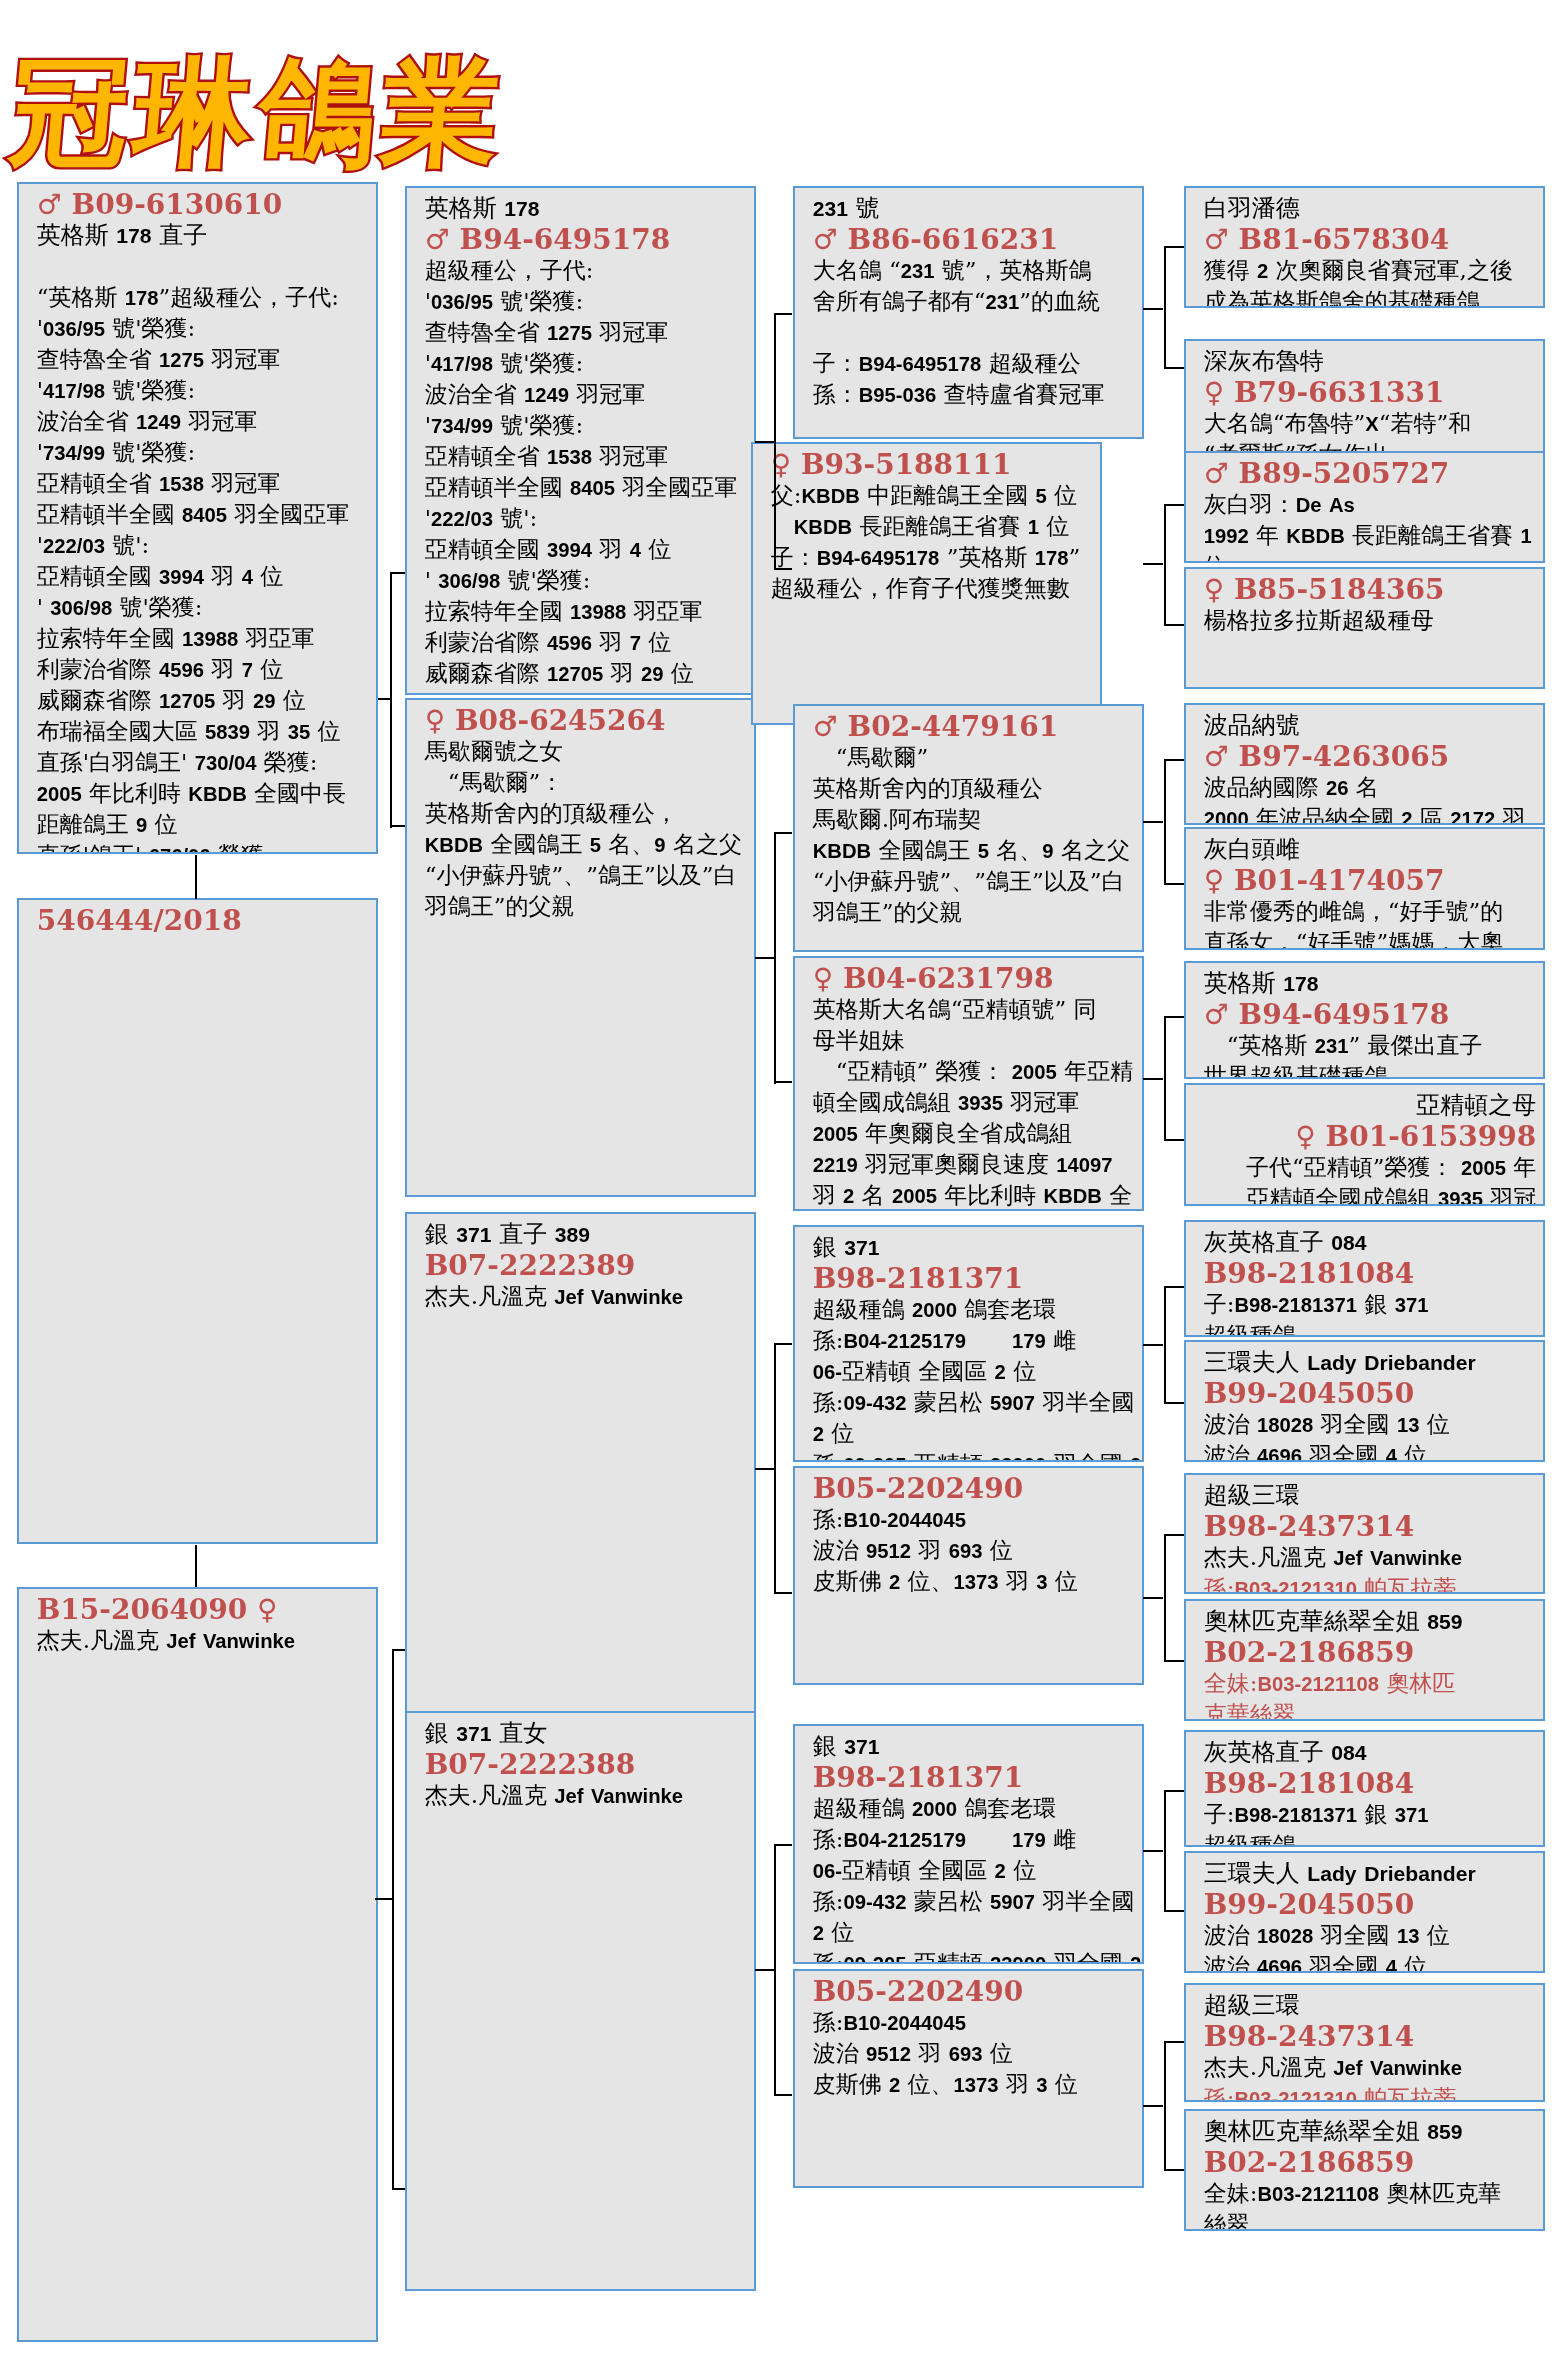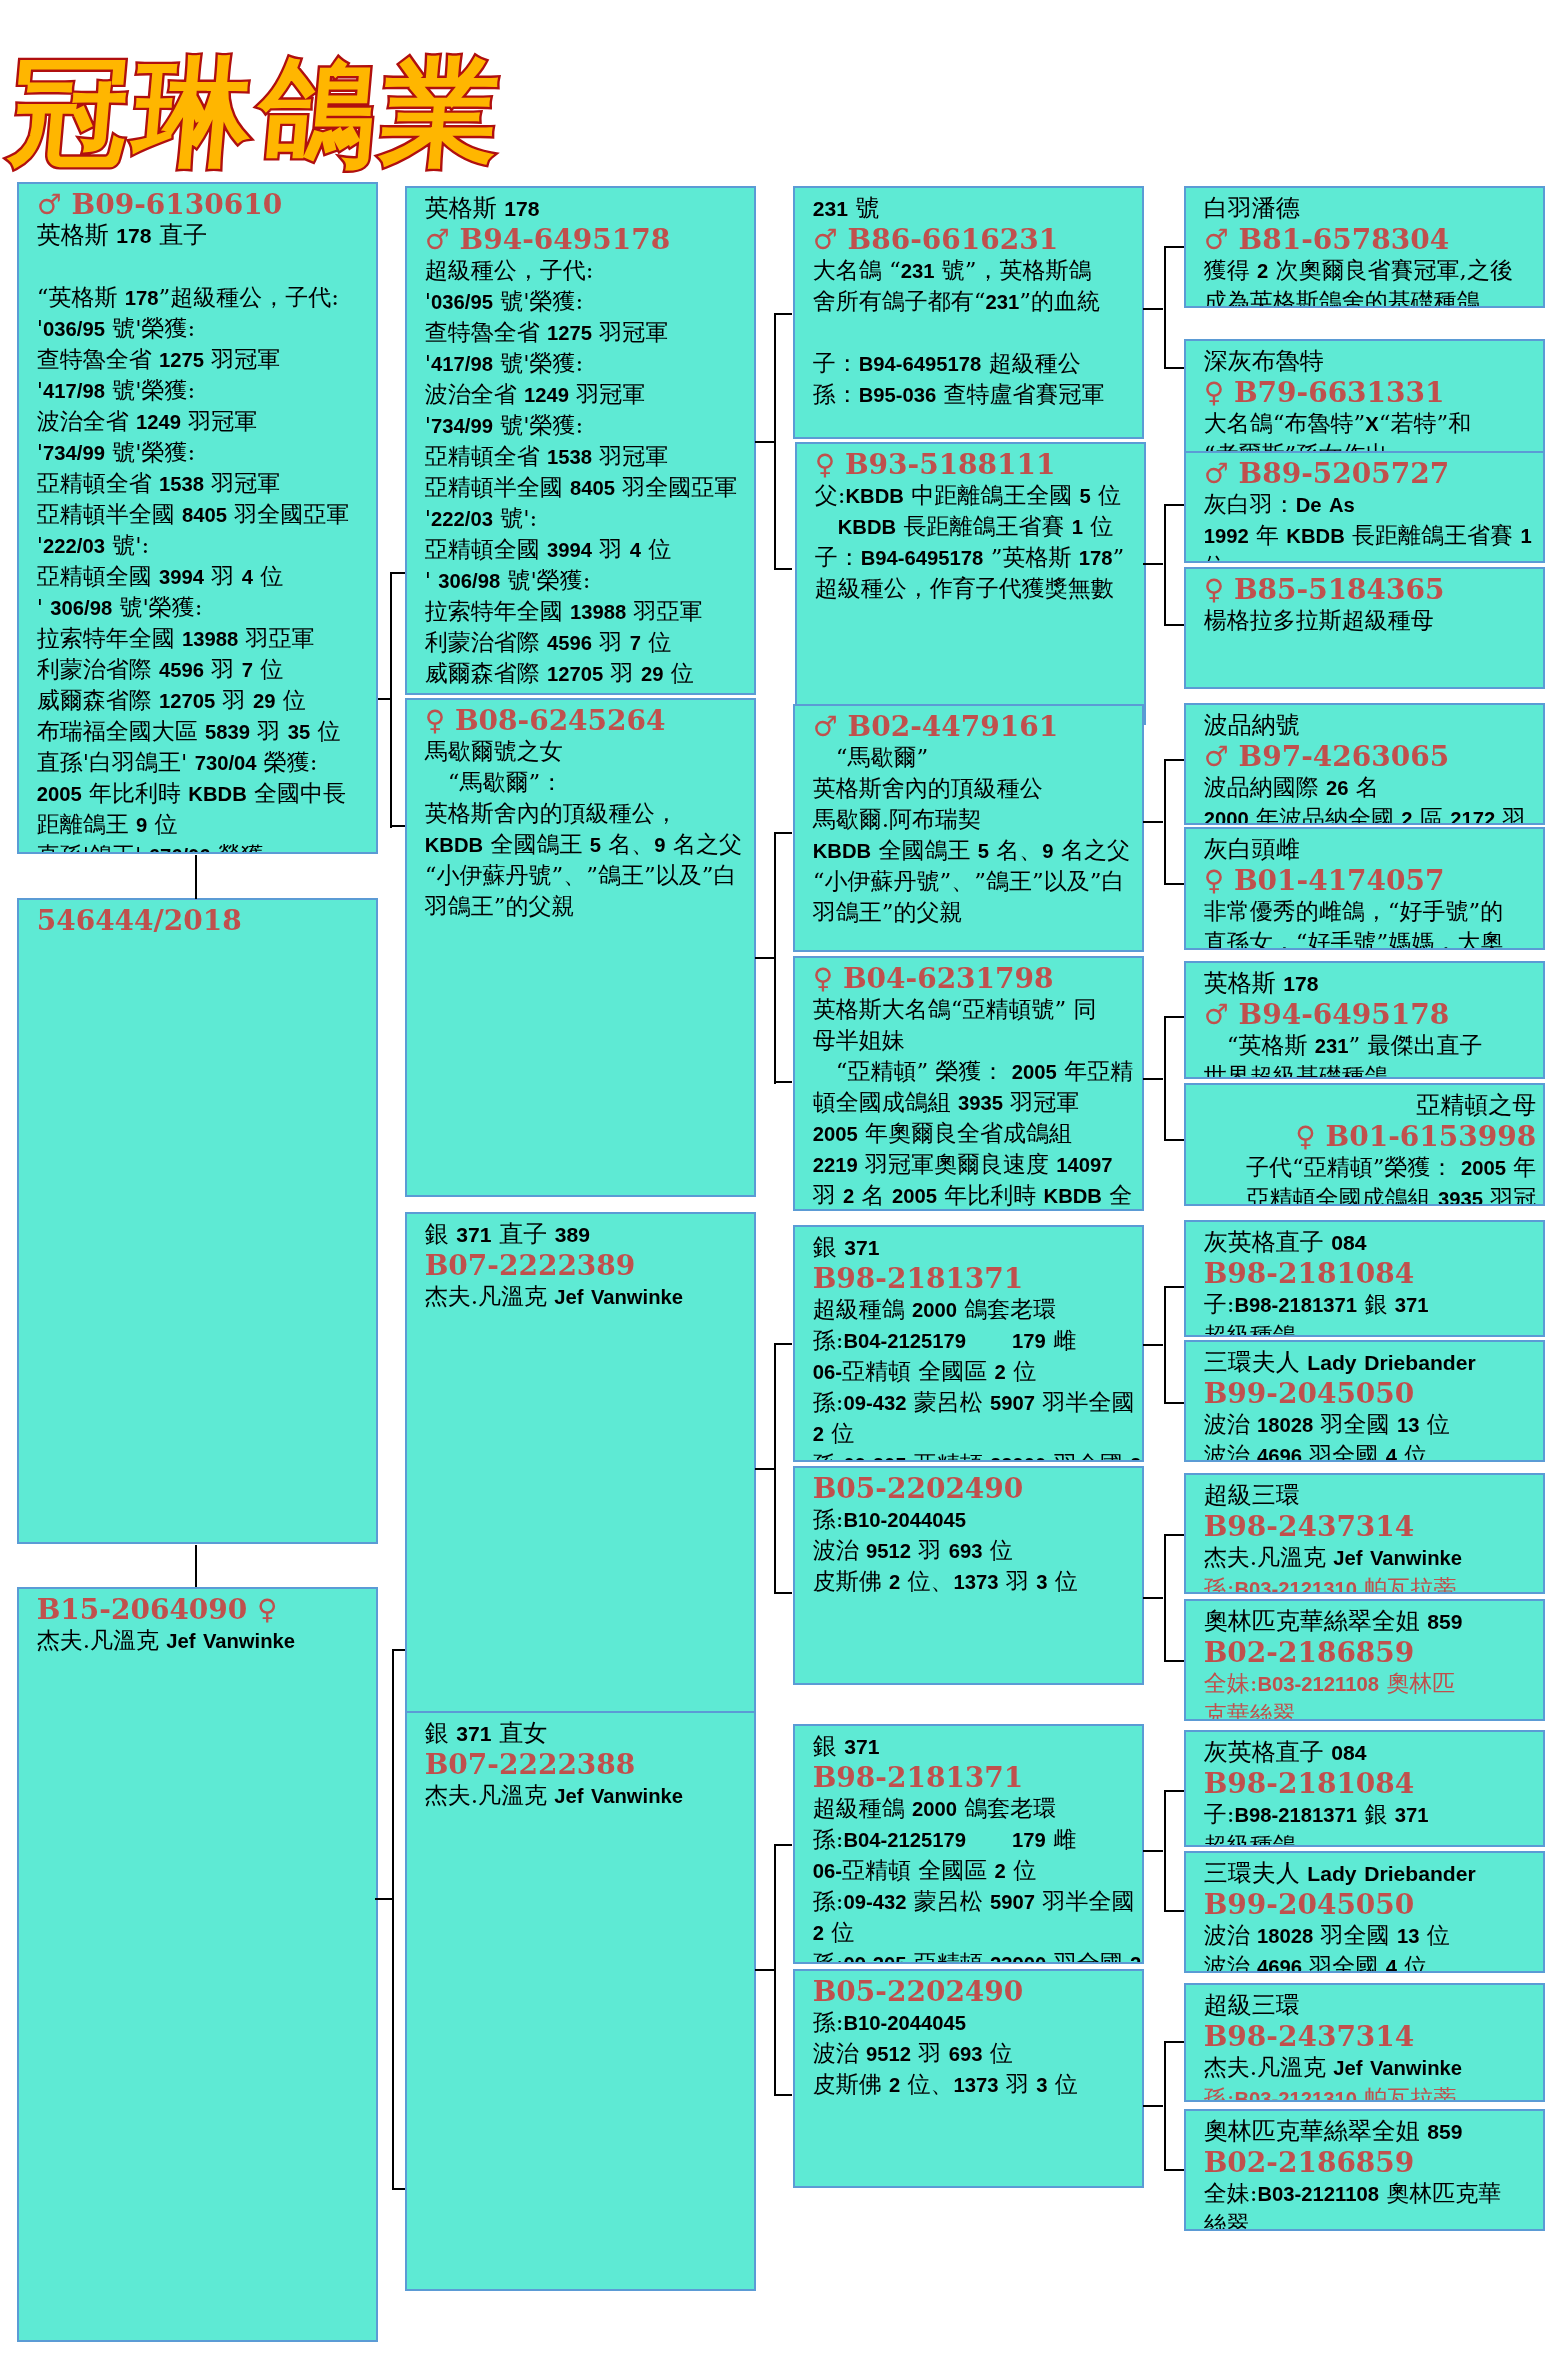--- a/index.html
+++ b/index.html
@@ -6,21 +6,21 @@
   .page{position:relative;width:1555px;height:2377px;background:#fff;overflow:hidden;
         font-family:"DejaVu Serif","Liberation Serif",serif;}
   .logo{position:absolute;left:11px;top:35px;font-size:117px;font-weight:bold;
         letter-spacing:6.8px;color:var(--logo-gold);
         -webkit-text-stroke:4.8px var(--logo-outline);
         paint-order:stroke fill;transform:skewX(-5deg);
         font-family:"DejaVu Serif","Liberation Serif",serif;white-space:nowrap;}
   .footer{position:absolute;right:11px;top:2311px;font-size:32px;
         color:var(--footer-orange);white-space:nowrap;
         font-family:"DejaVu Serif","Liberation Serif",serif;}
-  .box{position:absolute;background:#5eead4;border:2.7px solid var(--border-blue);
+  .box{position:absolute;background:#e5e5e5;border:2.7px solid var(--border-blue);
         box-sizing:border-box;overflow:hidden;padding:5.4px 6.8px 0 17.7px;}
   .line{height:31px;line-height:31px;font-size:23px;color:#000;white-space:nowrap;}
   .line.title{font-size:24px;}
   .line.id{font-size:28px;font-weight:bold;color:var(--accent-red);}
   .line.red{color:var(--accent-red);}
   .lt{font-family:"Liberation Sans","DejaVu Sans",sans-serif;font-weight:bold;font-size:0.88em;}
   .conn{position:absolute;background:#000;}
 </style>
 </head>
 <body>
@@ -99,21 +99,21 @@
       </div>
       <div class="box" style="left: 793px; top: 186px; width: 351px; height: 253px;">
         <div class="line title"><span class="lt">231</span> 號</div>
         <div class="line id">♂ B86-6616231</div>
         <div class="line">大名鴿 “<span class="lt">231</span> 號”，英格斯鴿</div>
         <div class="line">舍所有鴿子都有“<span class="lt">231</span>”的血統</div>
         <div class="line"></div>
         <div class="line">子：<span class="lt">B94-6495178</span>  超級種公</div>
         <div class="line">孫：<span class="lt">B95-036</span> 查特盧省賽冠軍</div>
       </div>
-      <div class="box" style="left: 795px; top: 442px; width: 351px; height: 283px;">
+      <div class="box" style="left: 751px; top: 442px; width: 351px; height: 283px;">
         <div class="line id">♀ B93-5188111</div>
         <div class="line">父:<span class="lt">KBDB</span> 中距離鴿王全國 <span class="lt">5</span> 位</div>
         <div class="line">　<span class="lt">KBDB</span> 長距離鴿王省賽 <span class="lt">1</span> 位</div>
         <div class="line">子：<span class="lt">B94-6495178</span> ”英格斯 <span class="lt">178</span>”</div>
         <div class="line">超級種公，作育子代獲獎無數</div>
       </div>
       <div class="box" style="left: 793px; top: 704px; width: 351px; height: 248px;">
         <div class="line id">♂ B02-4479161</div>
         <div class="line">　“馬歇爾”</div>
         <div class="line">英格斯舍內的頂級種公</div>

